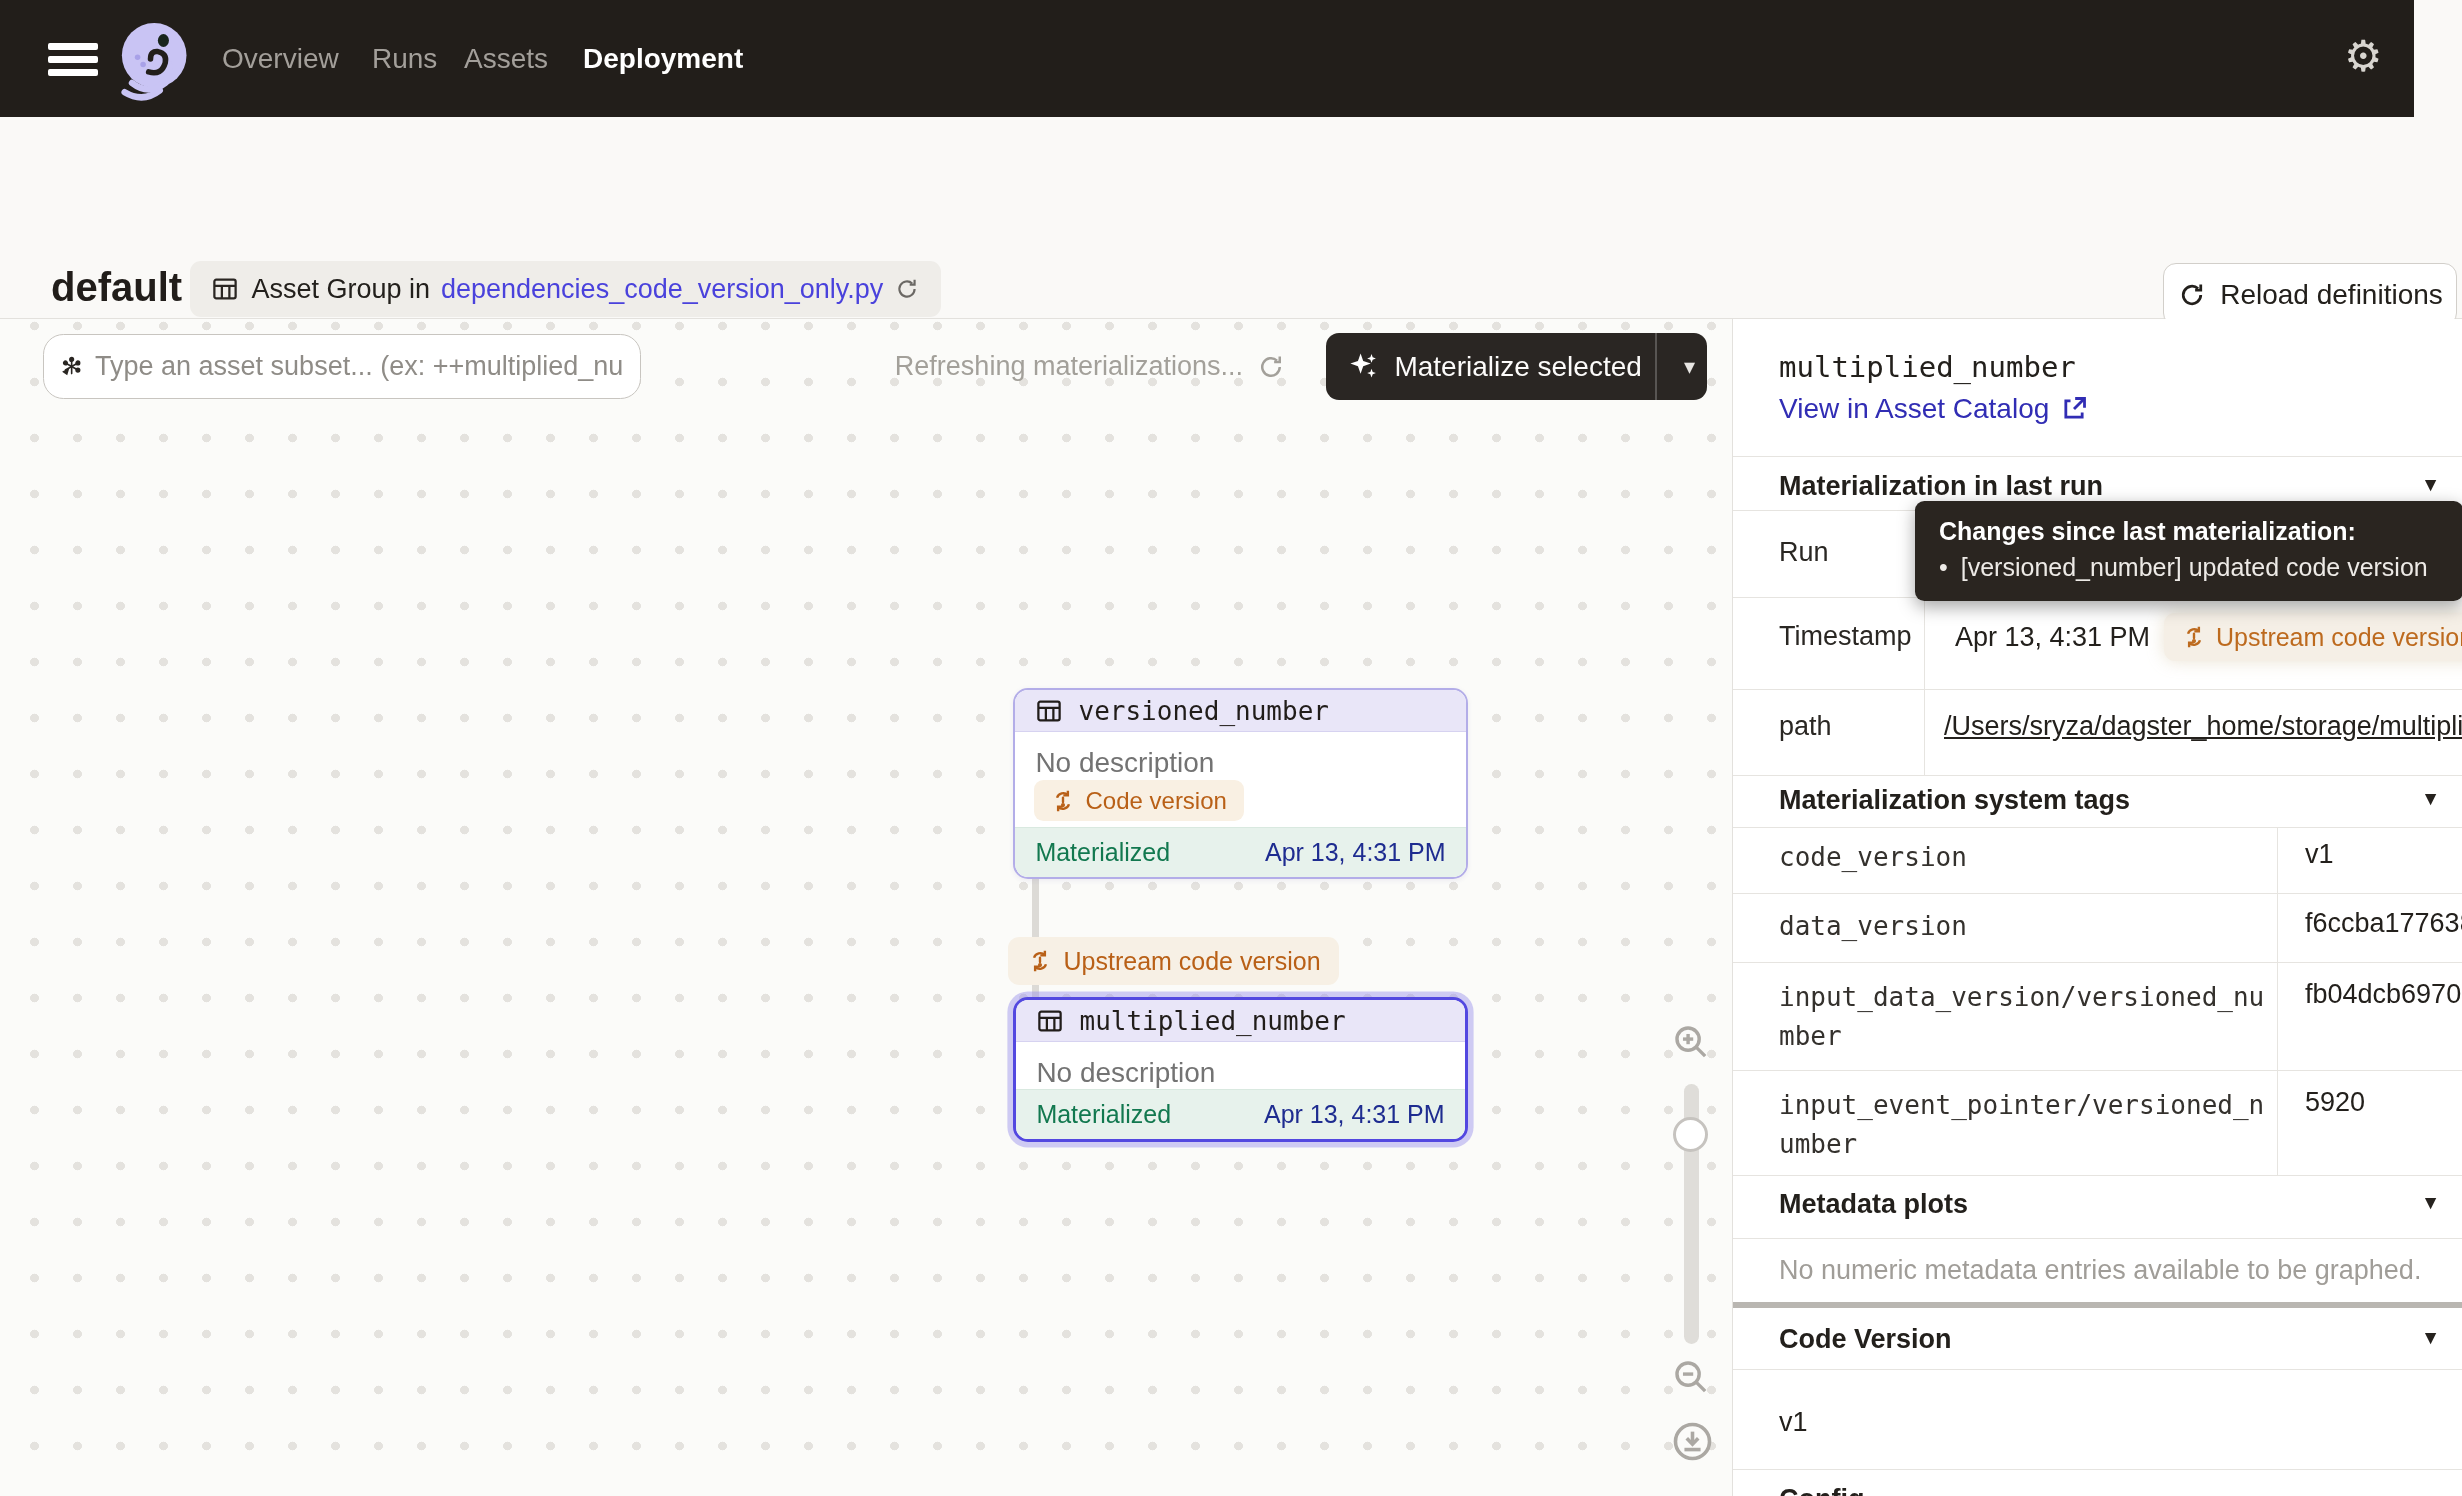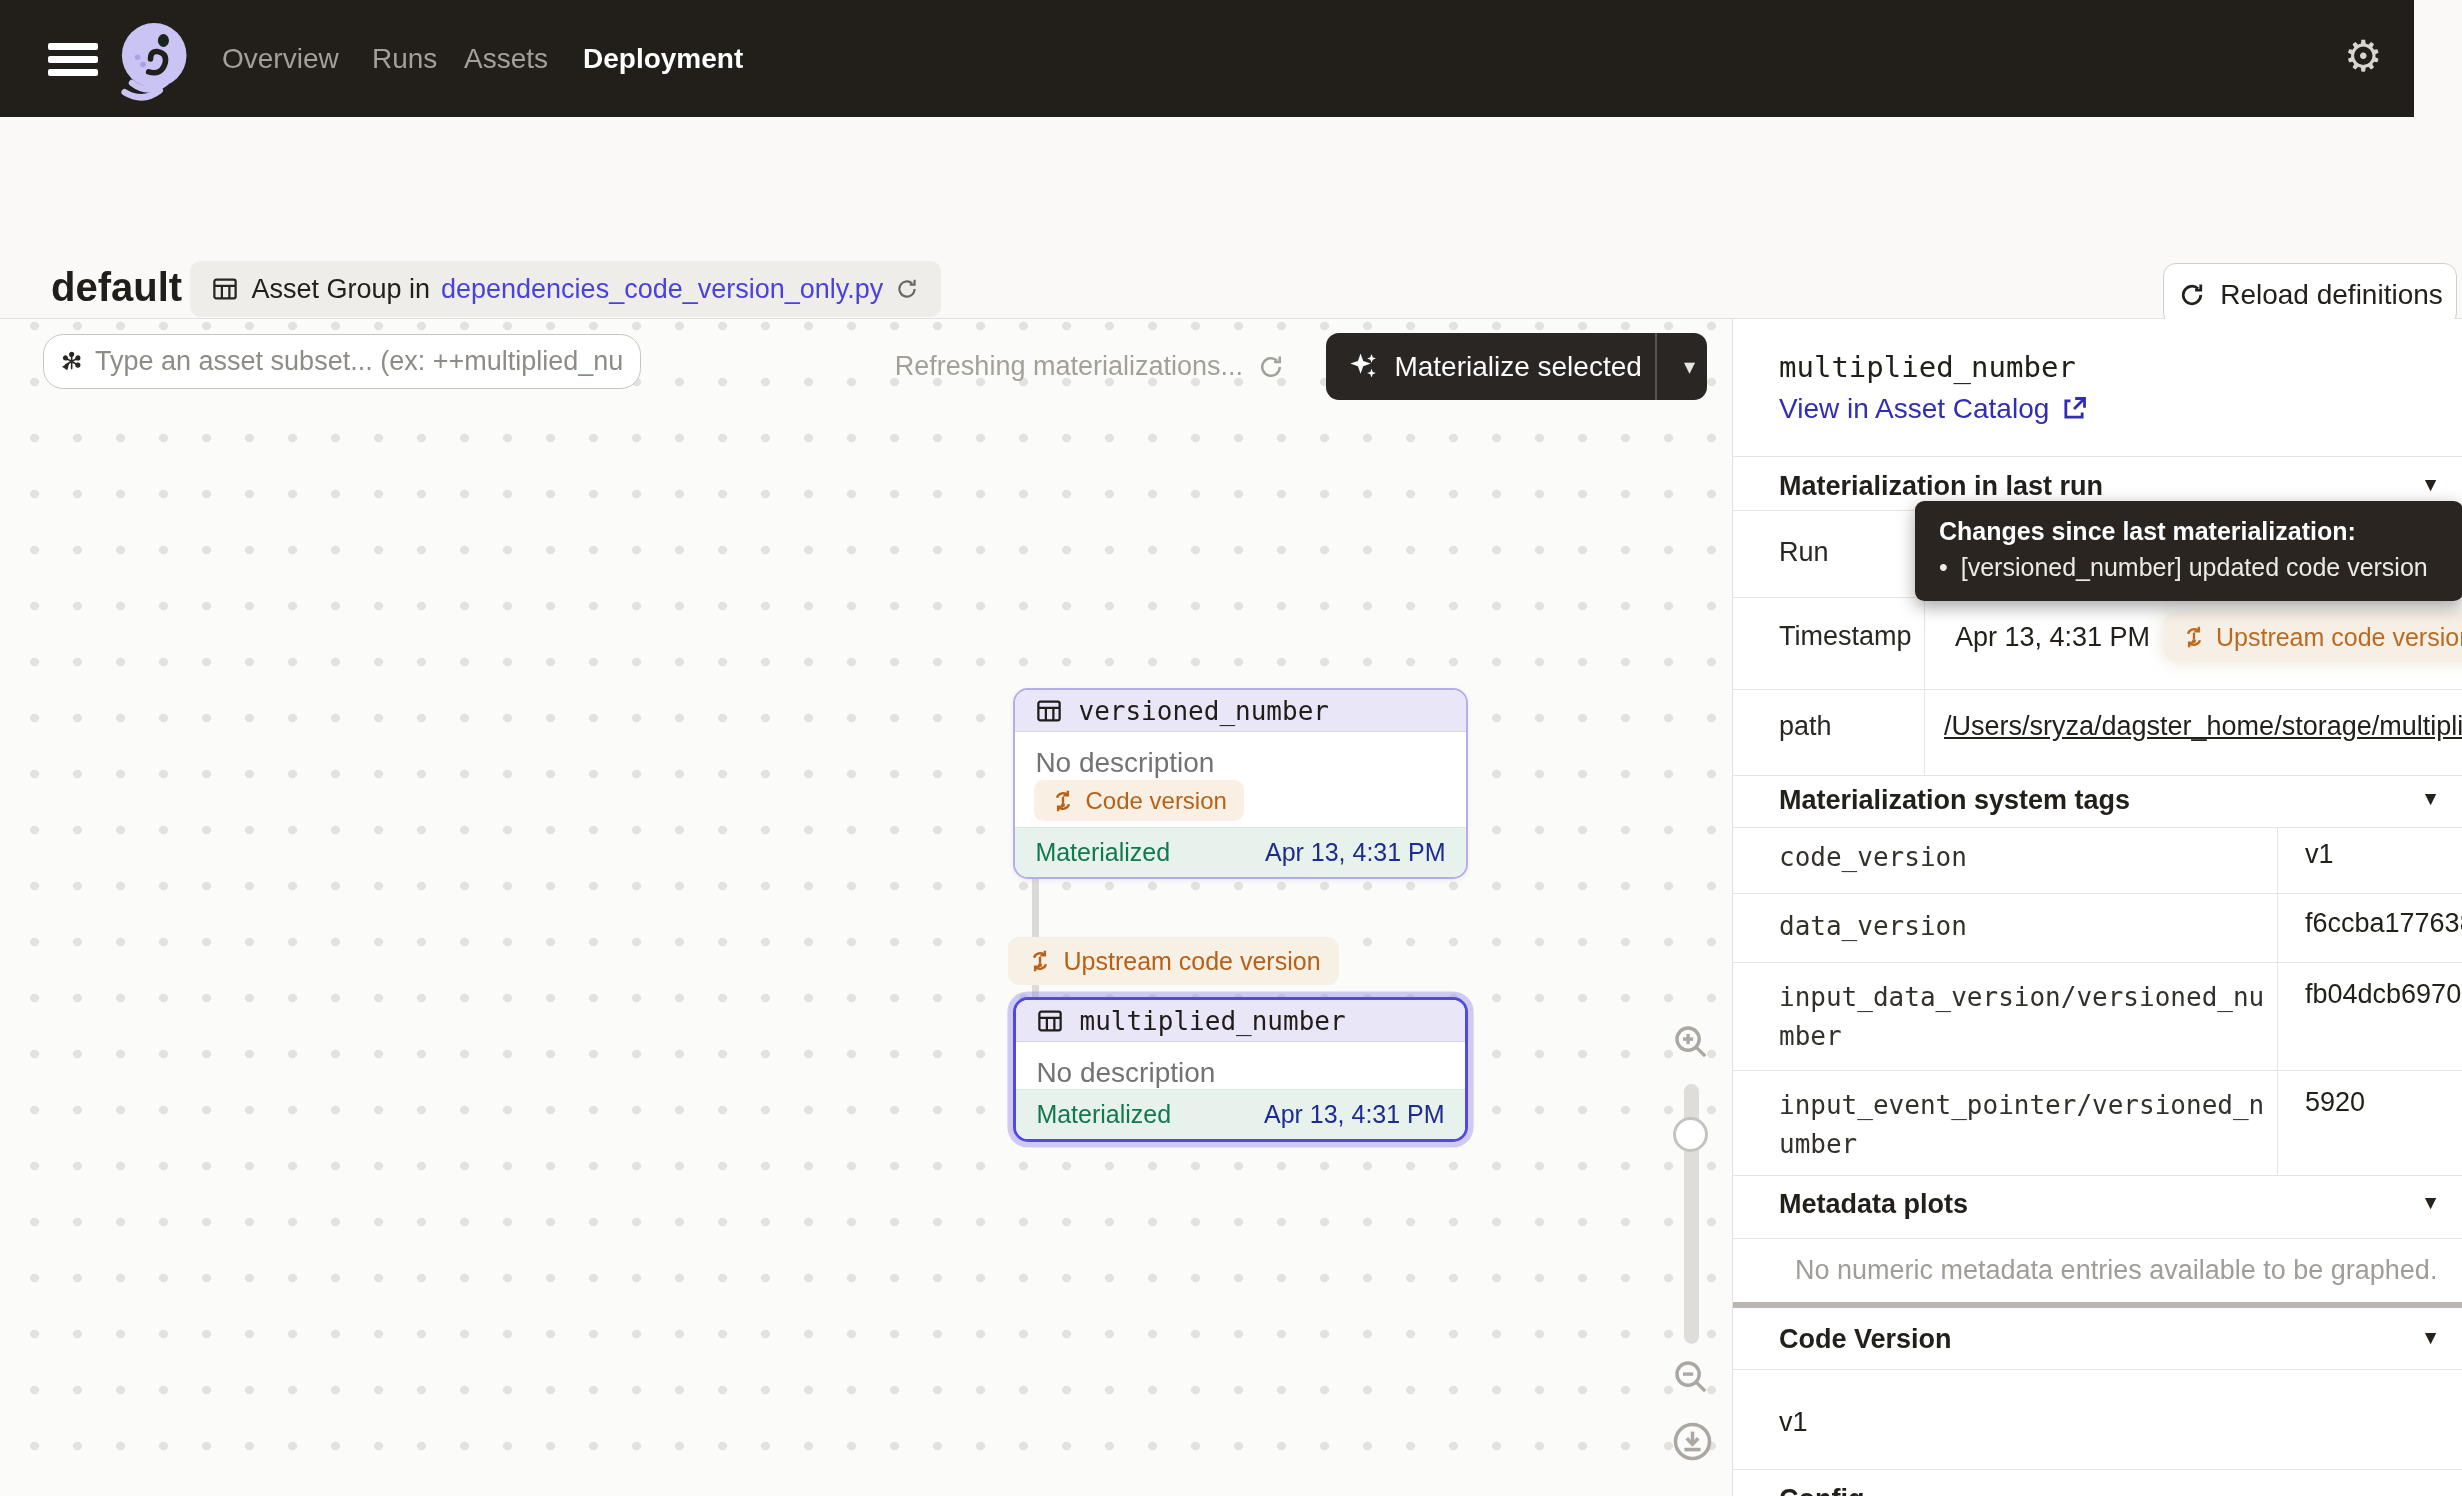--- a/index.html
+++ b/index.html
@@ -29,21 +29,21 @@
   .reload-btn { position:absolute; left:2163px; top:146px; width:294px; height:63px; background:#FFFFFF; border:1.9px solid #D2CFCA; border-radius:13px; font-size:28px; color:#23201C; display:flex; align-items:center; justify-content:center; gap:13px; cursor:pointer; font-family:"Liberation Sans",sans-serif; }
   .tab { position:absolute; top:257px; font-size:29px; color:#23201C; text-decoration:none; cursor:pointer; }
   .tab.active { color:#4A42DC; font-weight:600; }
   .tab-underline { position:absolute; left:43px; top:309px; width:104px; height:6.5px; background:#4A42DC; border-radius:3.7px; }
   .global-link { position:absolute; left:2098px; top:257px; display:flex; align-items:center; gap:11px; font-size:29px; color:#312DB4; text-decoration:none; cursor:pointer; }
 
   
   .graph { position:absolute; left:0; top:319px; width:1732px; height:1178px; background:#FBFBF9;
            background-image: radial-gradient(circle, #E4E2DE 4.2px, transparent 4.6px);
            background-size: 43px 56px; background-position: 13px 35px; }
-  .subset-input { position:absolute; left:43px; top:15px; width:598px; height:55px; background:#FFFFFF; border:1.9px solid #C8C5C0; border-radius:20.4px; display:flex; align-items:center; padding:0 16.7px; gap:13px; overflow:hidden; cursor:text; }
+  .subset-input { position:absolute; left:43px; top:15px; width:598px; height:65px; background:#FFFFFF; border:1.9px solid #C8C5C0; border-radius:20.4px; display:flex; align-items:center; padding:0 16.7px; gap:13px; overflow:hidden; cursor:text; }
   .subset-ph { font-size:27px; color:#8F8C87; white-space:nowrap; }
   .refreshing { position:absolute; left:870px; top:15px; width:416px; height:65px; display:flex; align-items:center; justify-content:flex-end; gap:13px; font-size:27px; color:#A3A09A; }
   .mat-btn { position:absolute; left:1326px; top:14px; width:381px; height:67px; background:#2A2623; border-radius:13px; display:flex; align-items:center; color:#FCFBFA; cursor:pointer; }
   .mat-btn .sparkle { margin-left:20.4px; }
   .mat-btn .mat-label { font-size:28px; margin-left:13px; }
   .mat-divider { position:absolute; left:329px; top:0; width:1.9px; height:67px; background:rgba(255,255,255,0.22); }
   .mat-caret { position:absolute; left:346px; width:35px; text-align:center; font-size:22px; color:#E8E6E3; cursor:pointer; }
 
   .edge { position:absolute; left:1032px; top:560px; width:6.5px; height:120px; background:#DCDAD6; }
 
@@ -70,21 +70,21 @@
   .vline { position:absolute; width:0.9px; background:#E6E4E0; }
   .panel-title { position:absolute; left:46px; top:31px; font-size:29px; color:#23201C; font-weight:500; }
   .catalog-link { position:absolute; left:46px; top:74px; display:flex; align-items:center; gap:11px; font-size:28px; color:#312DB4; text-decoration:none; cursor:pointer; }
   .sec-head { position:absolute; left:46px; font-size:27px; font-weight:700; color:#23201C; }
   .sec-caret { position:absolute; left:688px; font-size:19.4px; color:#26221E; cursor:pointer; }
   .rowkey { position:absolute; left:46px; font-size:27px; color:#2A2723; }
   .rowval { position:absolute; font-size:27px; color:#23201C; white-space:nowrap; }
   .keymono { position:absolute; left:46px; width:490px; font-family:"DejaVu Sans Mono",monospace; font-size:26px; color:#34312D; line-height:39px; word-break:break-all; }
   .ts-badge { position:absolute; left:431px; top:294px; display:inline-flex; align-items:center; gap:9.3px; height:48px; background:#F5EFE6; border-radius:11px; padding:0 16.7px; font-size:25px; color:#BD6A1E; white-space:nowrap; box-shadow:0 0 16.7px rgba(230,220,200,0.8); }
   .path-link { text-decoration:underline; cursor:pointer; }
-  .empty-note { position:absolute; left:62px; font-size:27px; color:#A09D98; }
+  .empty-note { position:absolute; left:46px; font-size:27px; color:#A09D98; }
   .thick-line { position:absolute; left:0; width:731px; height:5.6px; background:#B9B6B1; }
   .tooltip { position:absolute; left:182px; top:182px; width:548px; height:100px; background:#2A2520; border-radius:9.3px; box-shadow:0 5.6px 16.7px rgba(0,0,0,0.35); padding:15.7px 24px; z-index:5; }
   .tooltip-title { font-size:25px; font-weight:700; color:#FFFFFF; }
   .tooltip-item { margin-top:7.4px; font-size:25px; color:#EDEAE6; display:flex; gap:13px; }
   svg { display:block; }
 </style>
 </head>
 <body>
 
 <div class="page">

